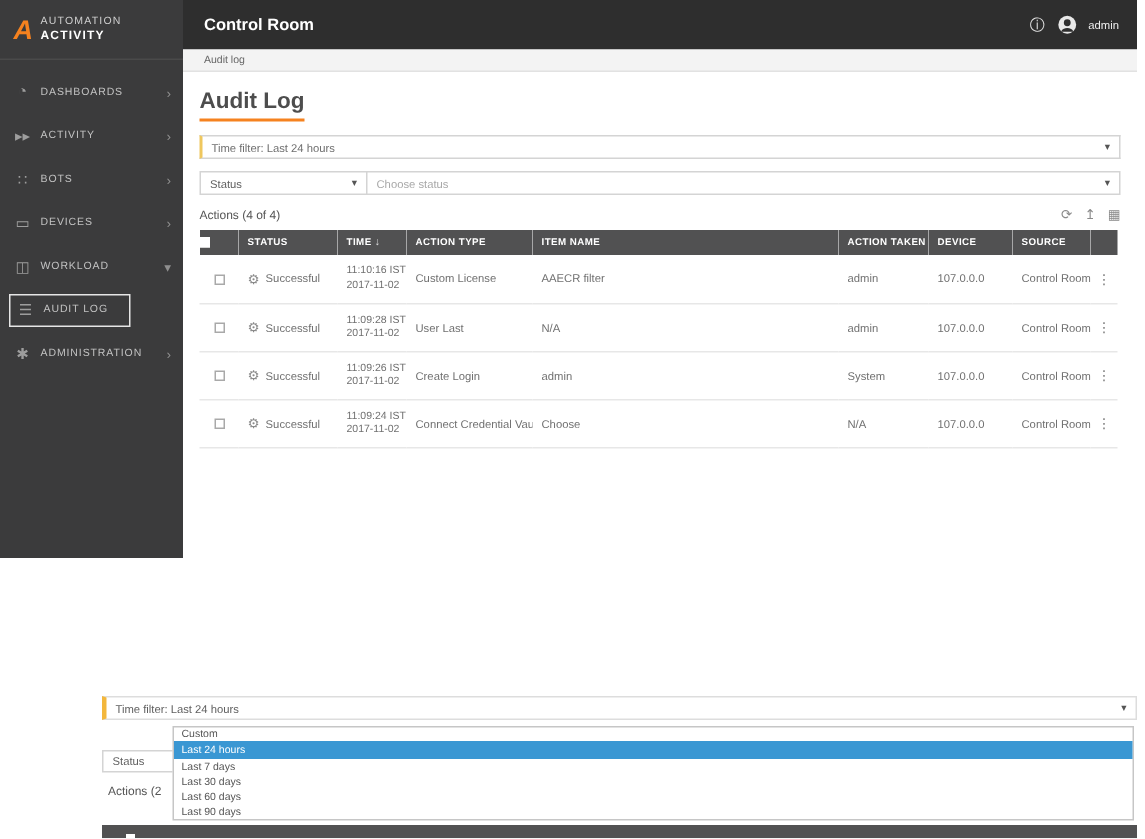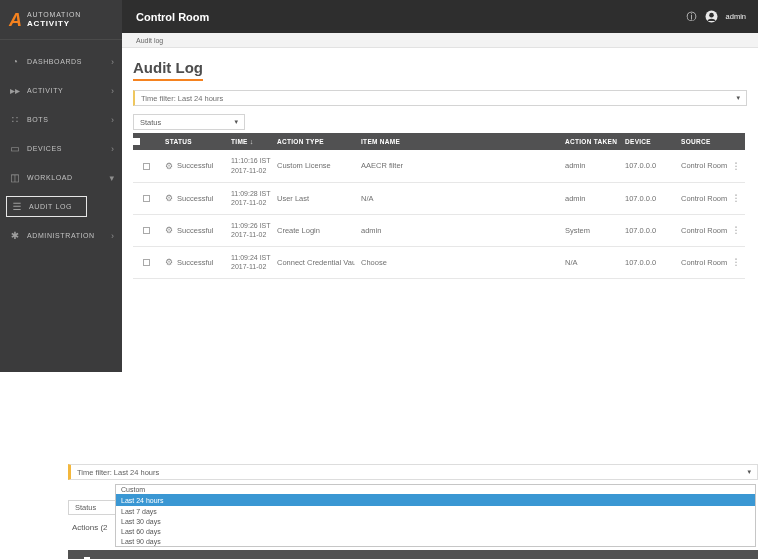--- a/index.html
+++ b/index.html
@@ -157,22 +157,34 @@
       <div class="filter-box">
         <span>Time filter: Last 24 hours</span>
         <span class="caret">▾</span>
       </div>
 
       <div class="status-row">
         <div class="select-box status-select">
           <span>Status</span>
           <span class="caret">▾</span>
         </div>
+        <div class="select-box choose-status">
+          <span>Choose status</span>
+          <span class="caret">▾</span>
+        </div>
       </div>
 
+      <div class="actions-row">
+        <span class="actions-count">Actions (4 of 4)</span>
+        <span class="tool-icons">
+          <span>⟳</span>
+          <span>↥</span>
+          <span>▦</span>
+        </span>
+      </div>
 
       <table class="audit-table">
         <colgroup>
           <col style="width:26px">
             <col style="width:66px">
             <col style="width:46px">
             <col style="width:84px">
           <col style="width:204px">
             <col style="width:60px">
             <col style="width:56px">

